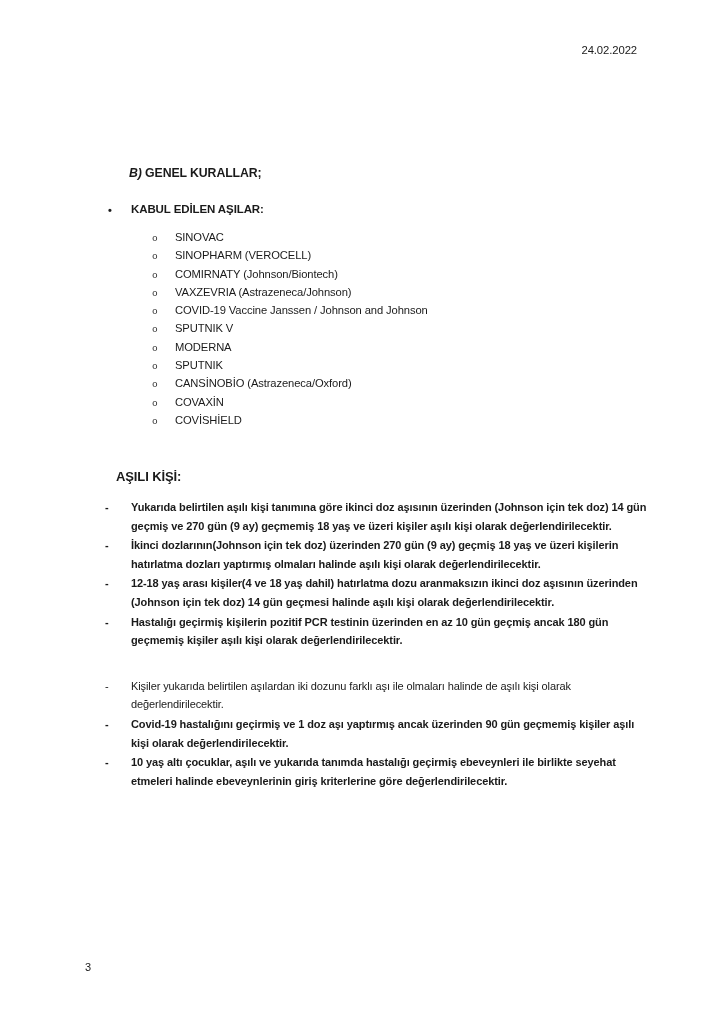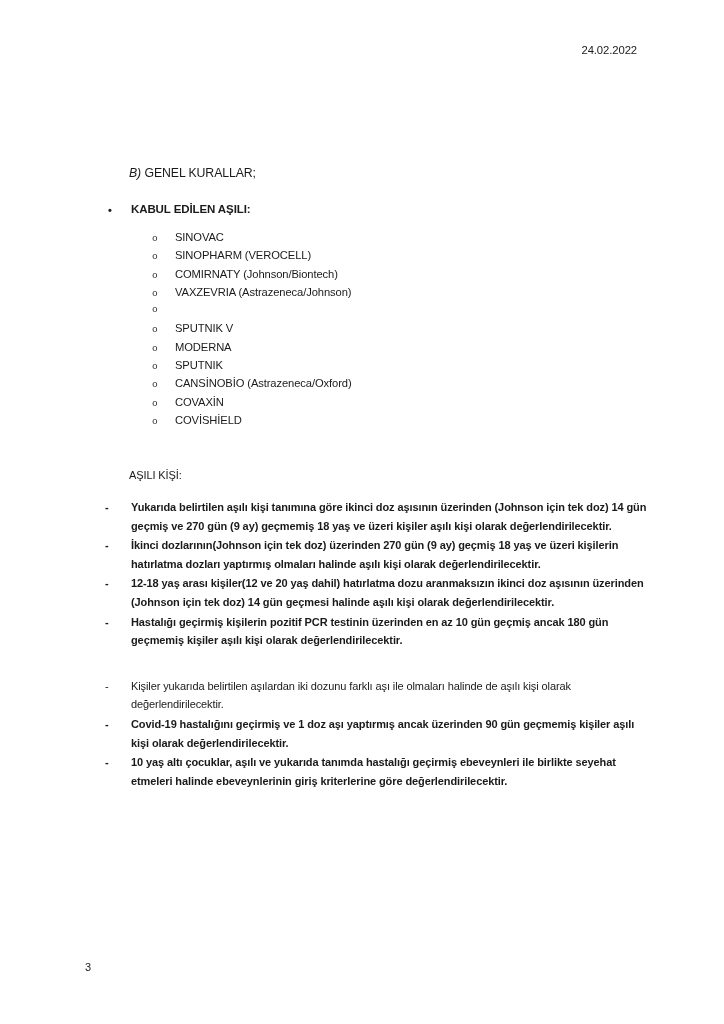--- a/index.html
+++ b/index.html
@@ -11,42 +11,42 @@
     color:#1a1a1a;
     overflow:hidden;
     margin:0 auto;
   }
   .date{
     position:absolute;top:44px;right:87px;
     font-size:11.3px;letter-spacing:-0.1px;
   }
   .heading{
     position:absolute;top:166px;left:129px;
-    font-size:12.3px;font-weight:normal;letter-spacing:-0.1px;
+    font-size:12.3px;font-weight:bold;letter-spacing:-0.1px;
   }
   .heading .prefix{font-style:italic;}
   .kabul-row{
     position:absolute;top:203px;left:108px;
     display:flex;align-items:flex-start;
     font-size:11.5px;font-weight:bold;letter-spacing:-0.1px;
   }
   .kabul-row .bullet{width:23px;font-size:11px;line-height:14px;}
   .vaccine-list{
     position:absolute;top:231px;left:152px;
     font-size:11.2px;letter-spacing:-0.1px;
   }
   .vitem{display:flex;align-items:baseline;height:18.3px;}
   .vmark{
     width:23px;
     font-family:"Liberation Mono",monospace;
     font-size:9.5px;color:#2a2a2a;
   }
   .asili-heading{
-    position:absolute;top:469px;left:129px;
-    font-size:11px;font-weight:normal;letter-spacing:-0.1px;
+    position:absolute;top:469px;left:116px;
+    font-size:13px;font-weight:bold;letter-spacing:-0.1px;
   }
   .para-list{
     position:absolute;top:497px;left:105px;width:546px;
     font-size:11px;line-height:18.6px;letter-spacing:-0.1px;
   }
   .para{display:flex;font-weight:bold;margin-top:1px;}
   .para.regular{font-weight:normal;}
   .para.gap{margin-top:27px;}
   .dash{width:26px;flex:none;}
   .ptext{width:518px;}
@@ -59,21 +59,21 @@
 <body>
 
 <div class="page">
 
   <div class="date">24.02.2022</div>
 
   <div class="heading"><span class="prefix">B)</span><span> GENEL KURALLAR;</span></div>
 
   <div class="kabul-row">
     <span class="bullet">•</span>
-    <span>KABUL EDİLEN AŞILI:</span>
+    <span>KABUL EDİLEN AŞILAR:</span>
   </div>
 
   <div class="vaccine-list">
     <div class="vitem">
         <span class="vmark">o</span>
         <span>SINOVAC</span>
       </div>
     <div class="vitem">
         <span class="vmark">o</span>
         <span>SINOPHARM (VEROCELL)</span>
@@ -81,20 +81,21 @@
     <div class="vitem">
         <span class="vmark">o</span>
         <span>COMIRNATY (Johnson/Biontech)</span>
       </div>
     <div class="vitem">
         <span class="vmark">o</span>
         <span>VAXZEVRIA (Astrazeneca/Johnson)</span>
       </div>
     <div class="vitem">
         <span class="vmark">o</span>
+        <span>COVID-19 Vaccine Janssen / Johnson and Johnson</span>
       </div>
     <div class="vitem">
         <span class="vmark">o</span>
         <span>SPUTNIK V</span>
       </div>
     <div class="vitem">
         <span class="vmark">o</span>
         <span>MODERNA</span>
       </div>
     <div class="vitem">
@@ -121,21 +122,21 @@
     <div class="para">
         <span class="dash">-</span>
         <span class="ptext">Yukarıda belirtilen aşılı kişi tanımına göre ikinci doz aşısının üzerinden (Johnson için tek doz) 14 gün geçmiş ve 270 gün (9 ay) geçmemiş 18 yaş ve üzeri kişiler aşılı kişi olarak değerlendirilecektir.</span>
       </div>
     <div class="para">
         <span class="dash">-</span>
         <span class="ptext">İkinci dozlarının(Johnson için tek doz) üzerinden 270 gün (9 ay) geçmiş 18 yaş ve üzeri kişilerin hatırlatma dozları yaptırmış olmaları halinde aşılı kişi olarak değerlendirilecektir.</span>
       </div>
     <div class="para">
         <span class="dash">-</span>
-        <span class="ptext">12-18 yaş arası kişiler(12 ve 20 yaş dahil) hatırlatma dozu aranmaksızın ikinci doz aşısının üzerinden (Johnson için tek doz) 14 gün geçmesi halinde aşılı kişi olarak değerlendirilecektir.</span>
+        <span class="ptext">12-18 yaş arası kişiler(4 ve 18 yaş dahil) hatırlatma dozu aranmaksızın ikinci doz aşısının üzerinden (Johnson için tek doz) 14 gün geçmesi halinde aşılı kişi olarak değerlendirilecektir.</span>
       </div>
     <div class="para">
         <span class="dash">-</span>
         <span class="ptext">Hastalığı geçirmiş kişilerin pozitif PCR testinin üzerinden en az 10 gün geçmiş ancak 180 gün geçmemiş kişiler aşılı kişi olarak değerlendirilecektir.</span>
       </div>
     <div class="para regular gap">
         <span class="dash">-</span>
         <span class="ptext">Kişiler yukarıda belirtilen aşılardan iki dozunu farklı aşı ile olmaları halinde de aşılı kişi olarak değerlendirilecektir.</span>
       </div>
     <div class="para">

